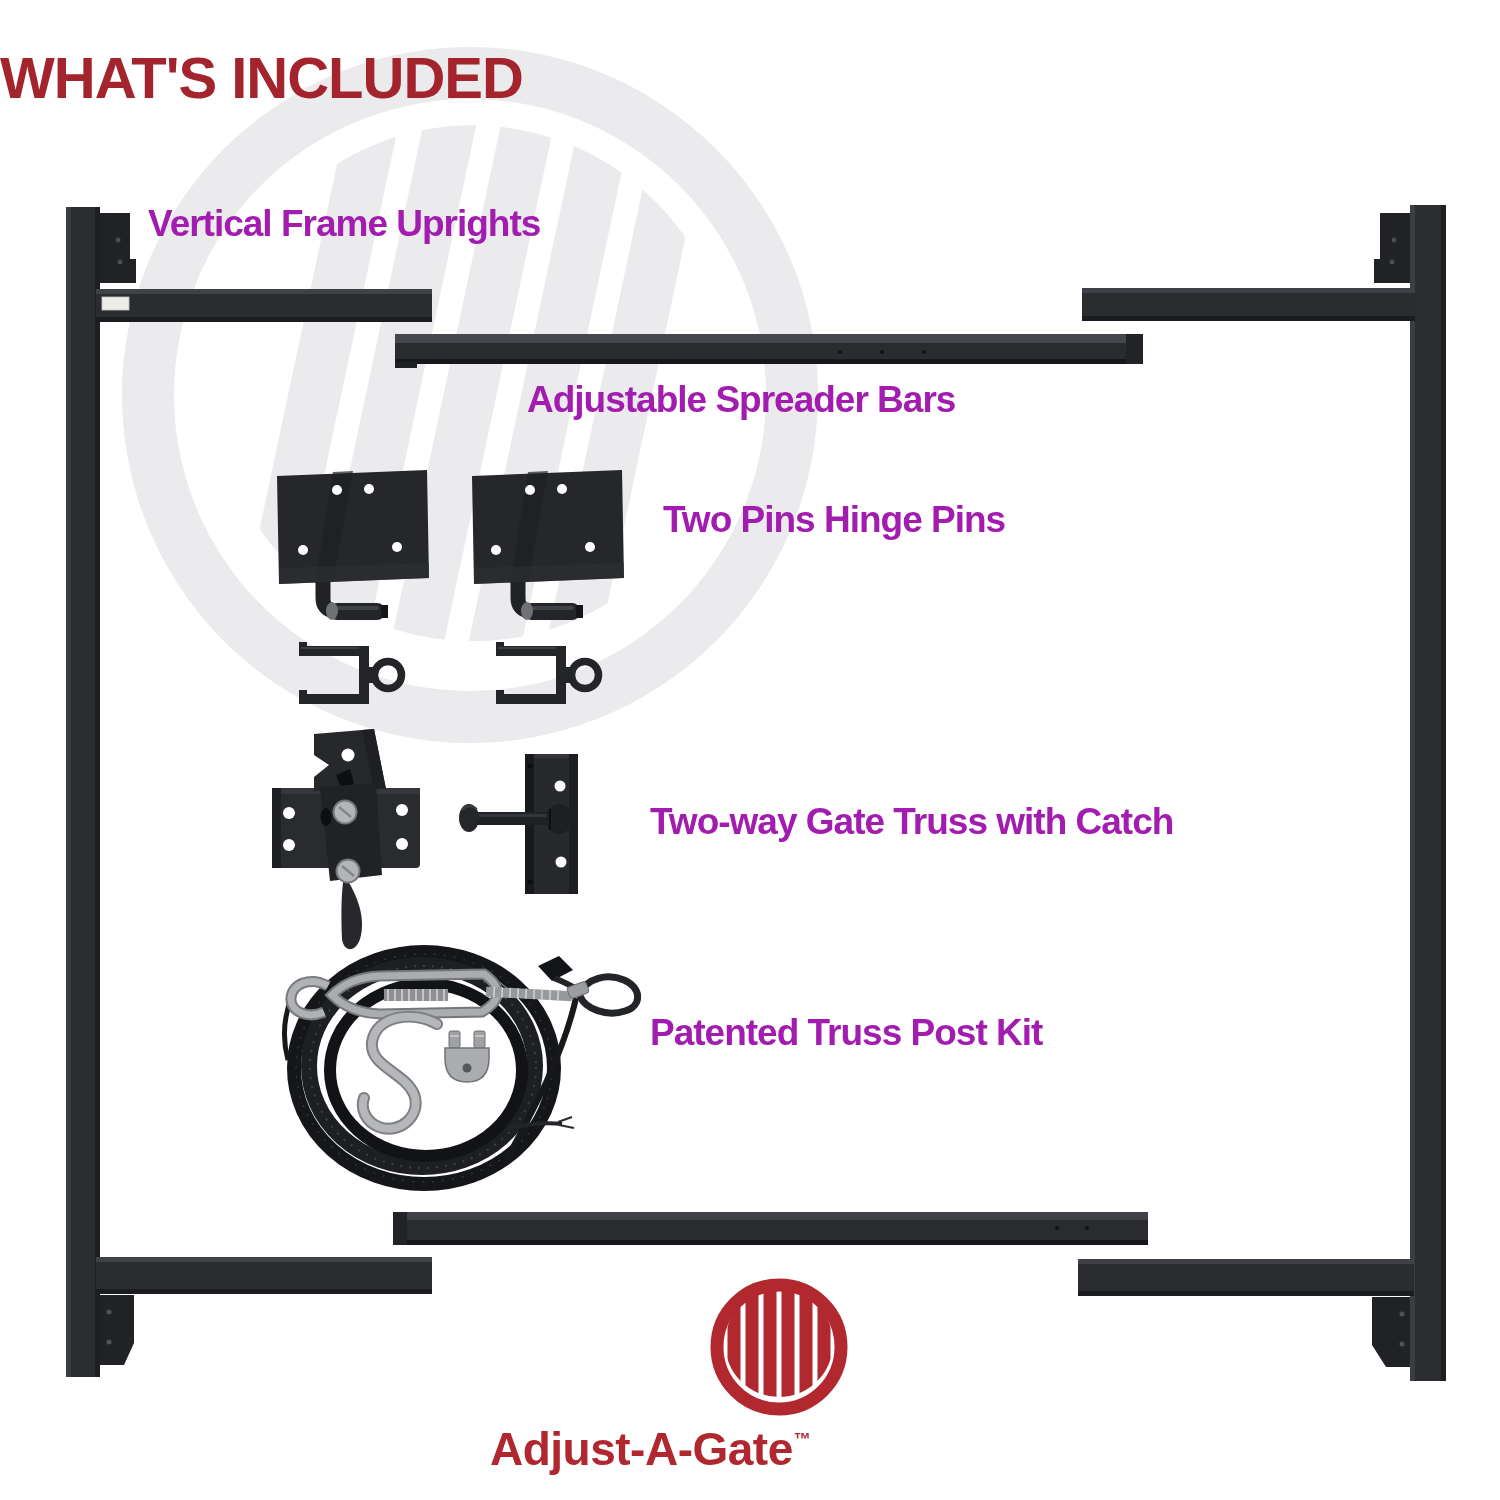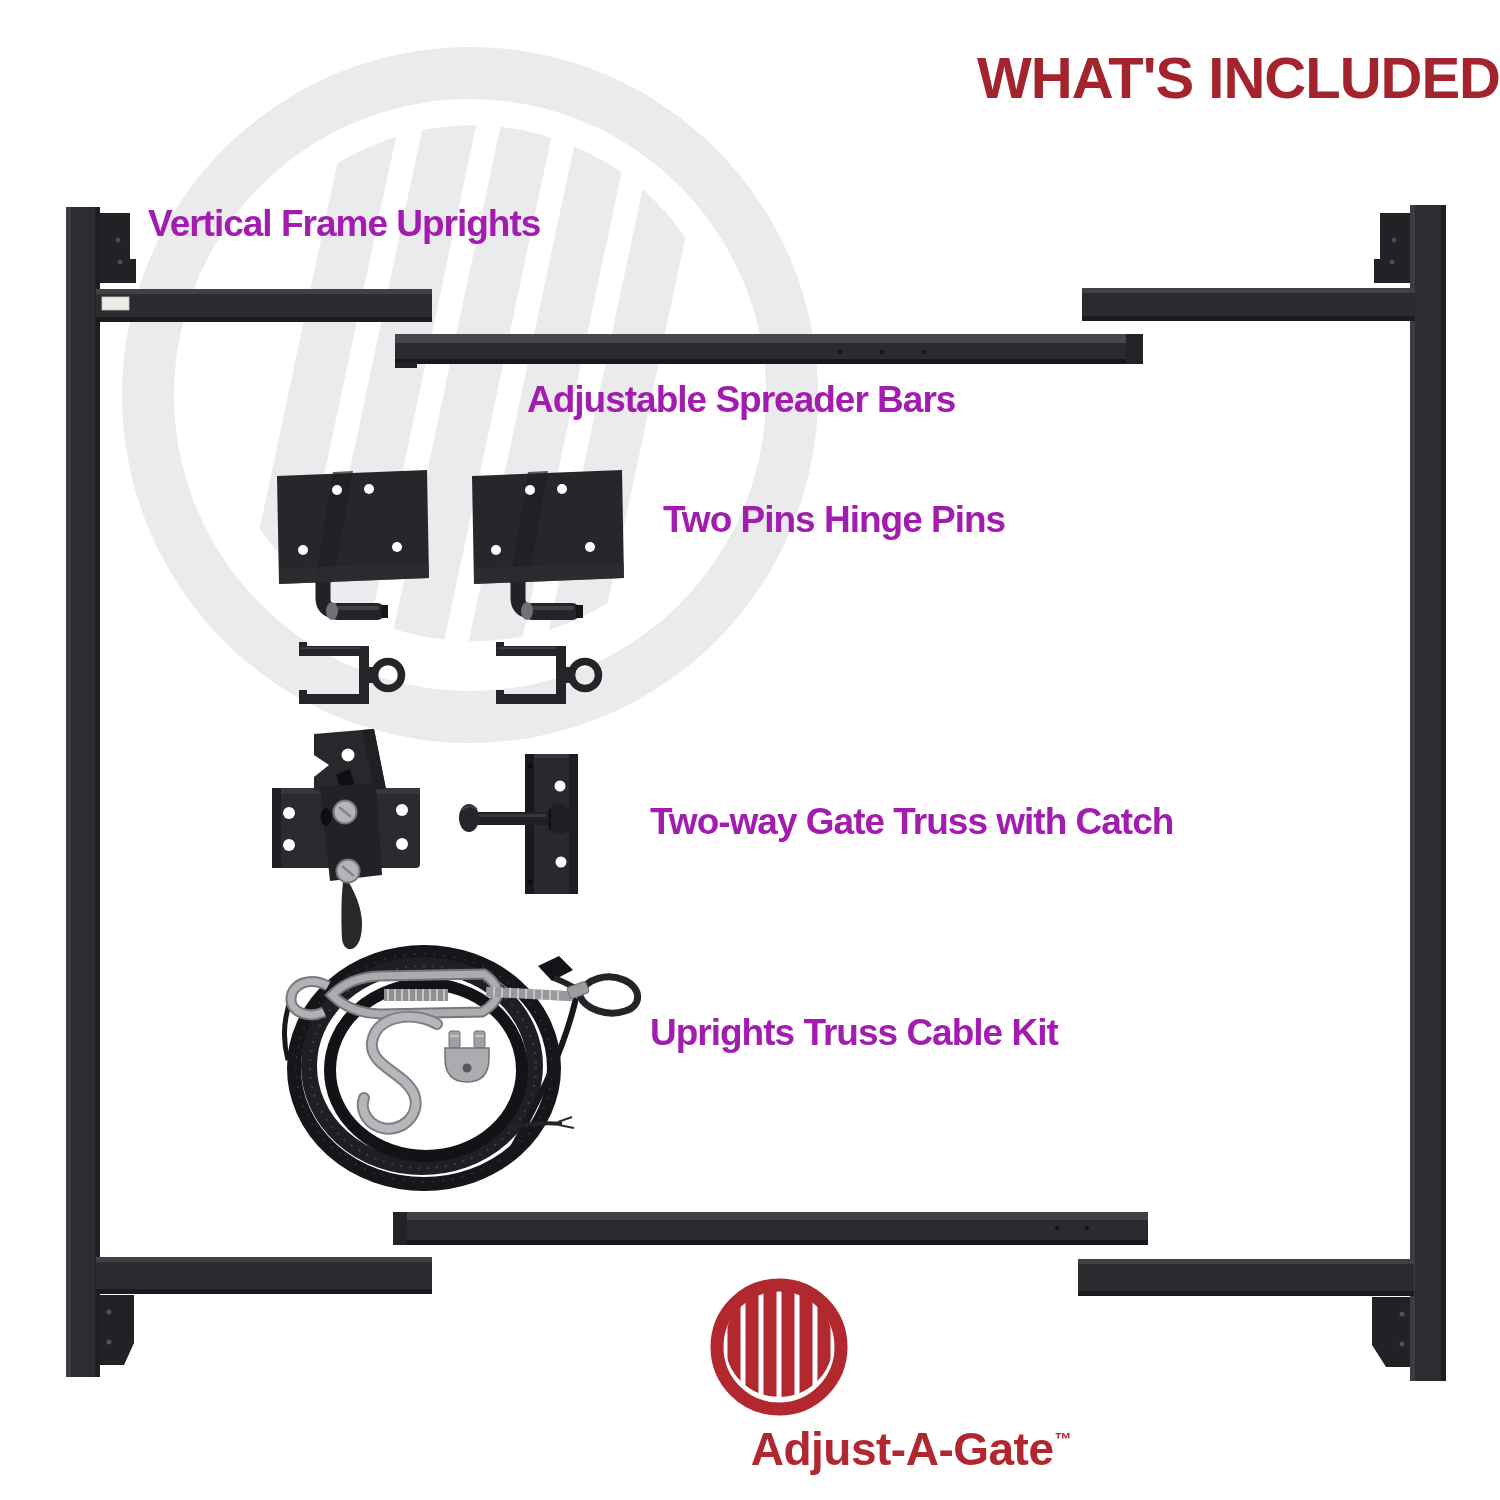--- a/index.html
+++ b/index.html
@@ -3,29 +3,29 @@
 <meta charset="utf-8">
 <style>
   html,body{margin:0;padding:0;background:#ffffff;}
   #canvas{
     position:relative;width:1500px;height:1500px;background:#ffffff;
     overflow:hidden;font-family:"Liberation Sans",sans-serif;
   }
   .abs{position:absolute;}
   svg{display:block;}
   .page-title{
-    left:0;top:44px;width:1500px;text-align:right;
+    left:0;top:44px;width:1500px;text-align:left;
     font-size:58px;font-weight:bold;letter-spacing:-1px;color:#A3242D;
   }
   .part-label{
     font-size:37px;font-weight:bold;letter-spacing:-1px;color:#a21caf;
     white-space:nowrap;
   }
   .brand-wordmark{
-    left:490px;top:1422px;width:580px;text-align:right;
+    left:490px;top:1422px;width:580px;text-align:left;
     font-size:46px;font-weight:bold;letter-spacing:-0.5px;color:#B0272F;
     white-space:nowrap;
   }
   .brand-wordmark .tm{
     font-size:17px;font-weight:bold;position:relative;top:-20px;left:1px;
   }
 </style>
 </head>
 <body>
 
@@ -255,21 +255,21 @@
     <path d="M173,116 h44 v10 q0,24 -22,24 q-22,0 -22,-24 z" fill="#aaacb0" stroke="#717377" stroke-width="1.5"></path>
     <circle cx="195" cy="136" r="4.5" fill="#56585d"></circle>
   </svg>
 
   <div class="abs page-title">WHAT'S INCLUDED</div>
 
   <div class="abs part-label" style="left:148px;top:203px">Vertical Frame Uprights</div>
   <div class="abs part-label" style="left:527px;top:379px">Adjustable Spreader Bars</div>
   <div class="abs part-label" style="left:663px;top:499px">Two Pins Hinge Pins</div>
   <div class="abs part-label" style="left:650px;top:801px">Two-way Gate Truss with Catch</div>
-  <div class="abs part-label" style="left:650px;top:1012px">Uprights Truss Cable Kit</div>
+  <div class="abs part-label" style="left:650px;top:1012px">Patented Truss Post Kit</div>
 
   <svg class="abs" style="left:703px;top:1276px" width="152" height="146" viewBox="0 0 152 146">
     <defs>
         <clipPath id="logoclip">
           <circle cx="76" cy="67" r="54"></circle>
         </clipPath>
       </defs>
     <circle cx="76" cy="71" r="62" fill="none" stroke="#B2282F" stroke-width="13"></circle>
     <g clip-path="url(#logoclip)" fill="#B2282F">
       <rect x="24.5" y="8" width="13" height="122"></rect>

